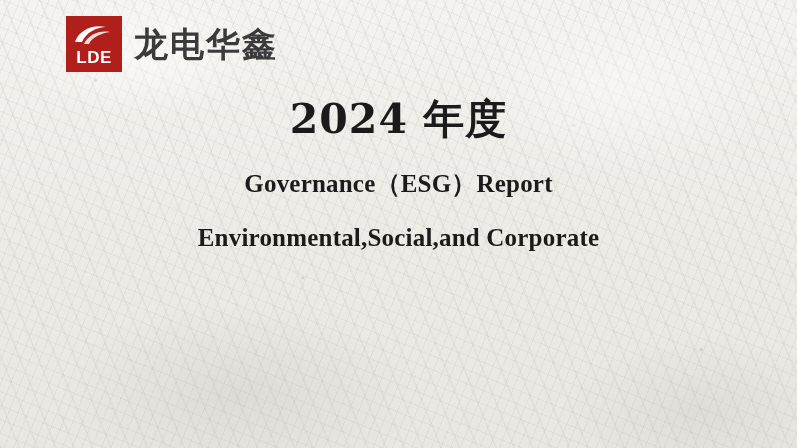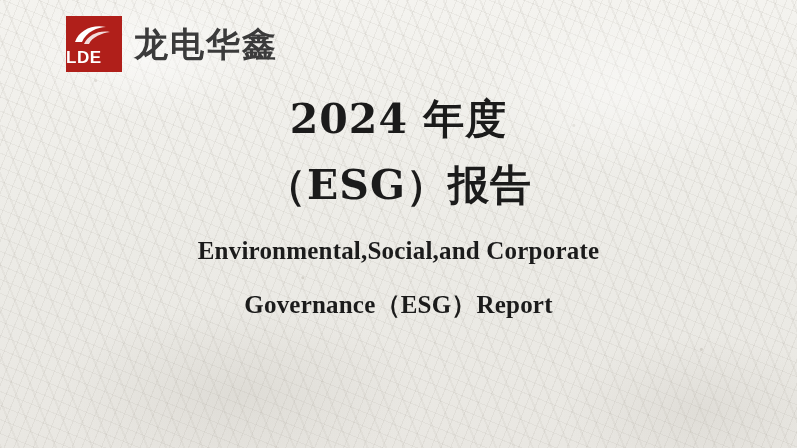--- a/index.html
+++ b/index.html
@@ -54,20 +54,21 @@
     gap: 12px;
     z-index: 3;
   }
   .logo-mark {
     position: relative;
     width: 56px;
     height: 56px;
     background: #b01f1a;
     display: flex;
     align-items: flex-end;
+    justify-content: center;
   }
   .logo-mark .swoosh {
     position: absolute;
     top: 7px;
     left: 7px;
     width: 42px;
     height: 24px;
   }
   .logo-mark .lde-text {
     position: relative;
@@ -131,17 +132,16 @@
         <path d="M2 19 C6 7, 20 1, 33 4 C25 4, 13 9, 9 19 Z" fill="#ffffff"></path>
         <path d="M11 21 C15 12, 26 7, 37 9 C29 10, 19 14, 16 21 Z" fill="#ffffff" opacity="0.85"></path>
       </svg>
       <span class="lde-text">LDE</span>
     </div>
     <div class="logo-cn">龙电华鑫</div>
   </div>
 
   <div class="title-block">
     <div class="title-cn">2024 年度</div>
-    <div class="title-cn">（ESG）报告</div>
+    <div class="title-en">Governance（ESG）Report</div>
     <div class="title-en">Environmental,Social,and Corporate</div>
-    <div class="title-en">Governance（ESG）Report</div>
   </div>
 </div>
 
 </body></html>

